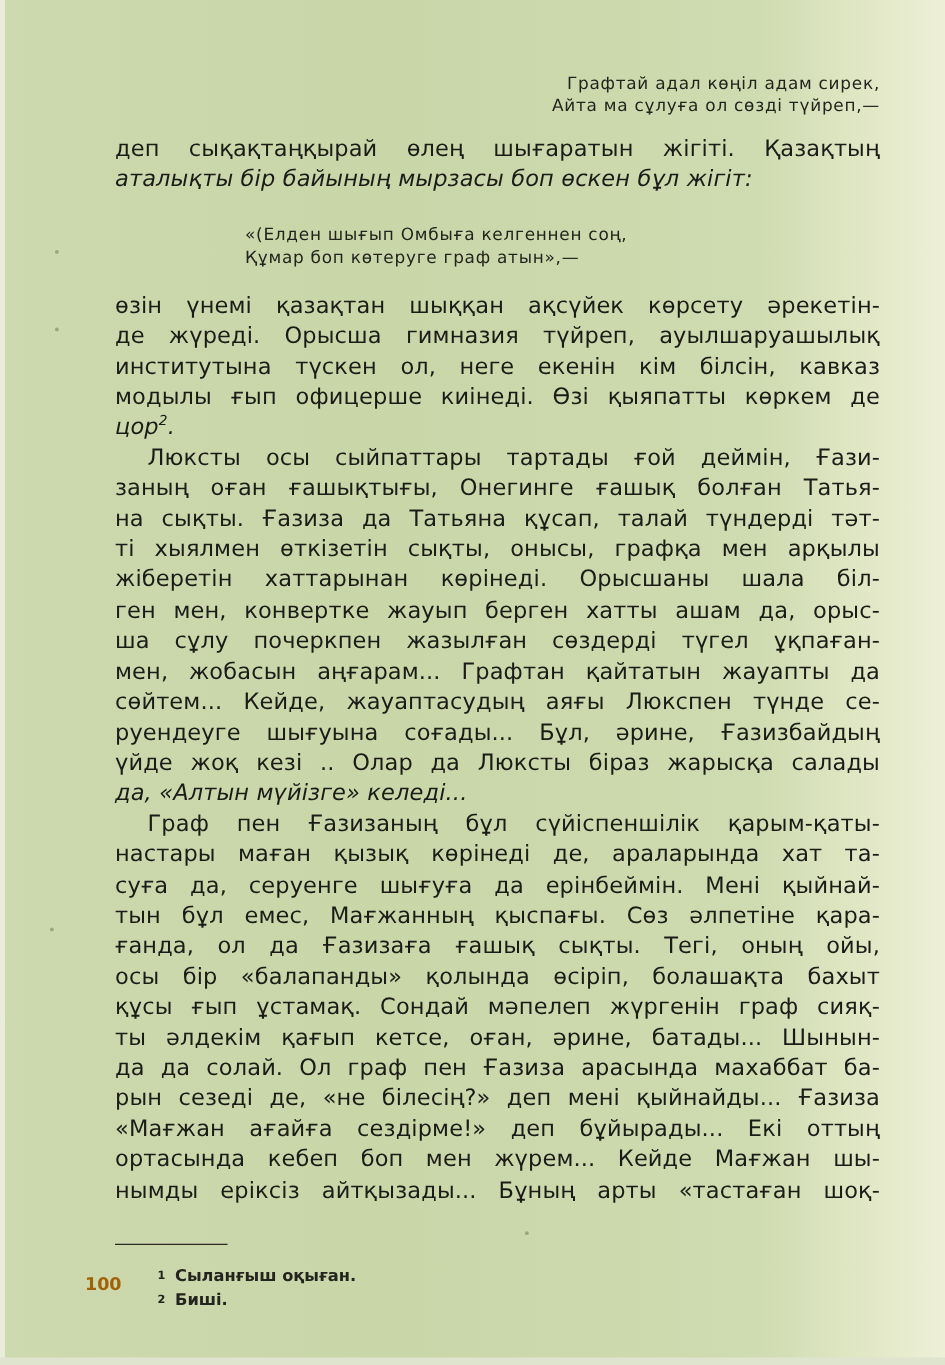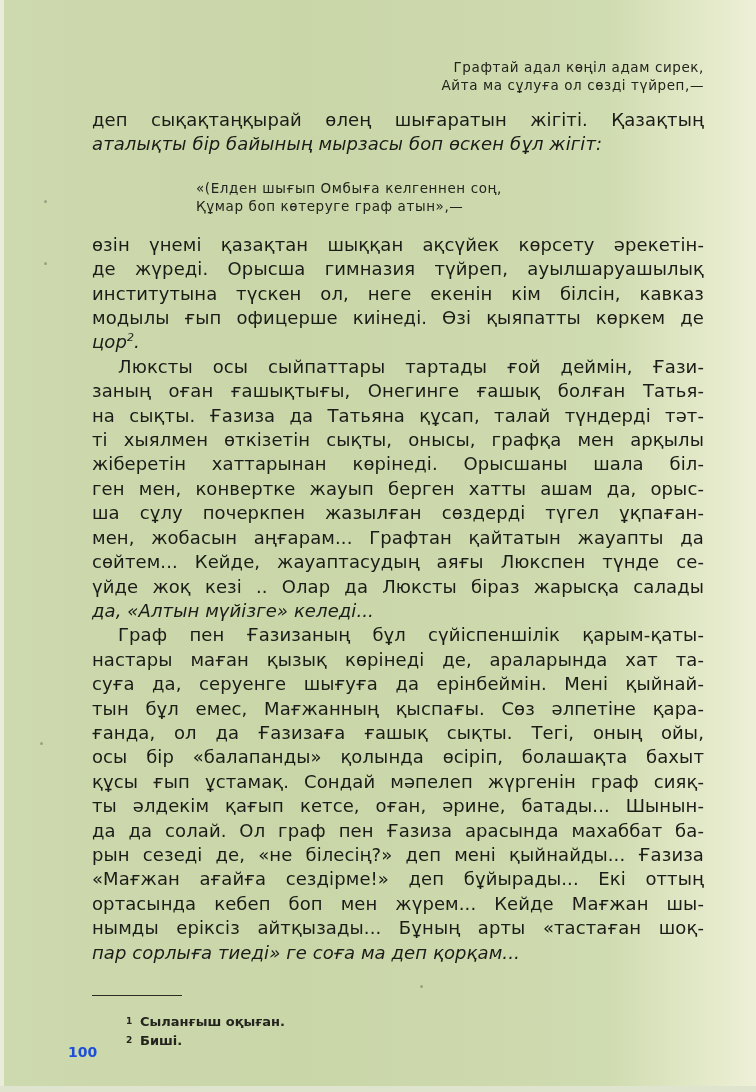--- a/index.html
+++ b/index.html
@@ -89,25 +89,25 @@
     }
     .footnotes .fn-mark {
       display: inline-block;
       width: 14px;
       font-size: 9px;
       vertical-align: 2px;
     }
     .page-number {
       position: absolute;
       left: 68px;
-      top: 1044px;
+      top: 1020px;
       font-family: "DejaVu Sans", "Liberation Sans", sans-serif;
       font-weight: bold;
       font-size: 14px;
-      color: #1d4ed8;
+      color: #a16207;
     }
     .speck {
       position: absolute;
       width: 3px; height: 3px;
       border-radius: 50%;
       background: #7a8266;
       opacity: 0.6;
     }
   </style>
 </head>
@@ -148,39 +148,39 @@
   <p class="para">
     <span class="ln indent">Люксты осы сыйпаттары тартады ғой деймін, Ғази-</span>
     <span class="ln">заның оған ғашықтығы, Онегинге ғашық болған Татья-</span>
     <span class="ln">на сықты. Ғазиза да Татьяна құсап, талай түндерді тәт-</span>
     <span class="ln">ті хыялмен өткізетін сықты, онысы, графқа мен арқылы</span>
     <span class="ln">жіберетін хаттарынан көрінеді. Орысшаны шала біл-</span>
     <span class="ln">ген мен, конвертке жауып берген хатты ашам да, орыс-</span>
     <span class="ln">ша сұлу почеркпен жазылған сөздерді түгел ұқпаған-</span>
     <span class="ln">мен, жобасын аңғарам... Графтан қайтатын жауапты да</span>
     <span class="ln">сөйтем... Кейде, жауаптасудың аяғы Люкспен түнде се-</span>
+    <span class="ln">руендеуге шығуына соғады... Бұл, әрине, Ғазизбайдың</span>
     <span class="ln">үйде жоқ кезі .. Олар да Люксты біраз жарысқа салады</span>
     <span class="ln last">да, «Алтын мүйізге» келеді...</span>
   </p>
 
   <p class="para">
     <span class="ln indent">Граф пен Ғазизаның бұл сүйіспеншілік қарым-қаты-</span>
     <span class="ln">настары маған қызық көрінеді де, араларында хат та-</span>
     <span class="ln">суға да, серуенге шығуға да ерінбеймін. Мені қыйнай-</span>
     <span class="ln">тын бұл емес, Мағжанның қыспағы. Сөз әлпетіне қара-</span>
     <span class="ln">ғанда, ол да Ғазизаға ғашық сықты. Тегі, оның ойы,</span>
     <span class="ln">осы бір «балапанды» қолында өсіріп, болашақта бахыт</span>
     <span class="ln">құсы ғып ұстамақ. Сондай мәпелеп жүргенін граф сияқ-</span>
     <span class="ln">ты әлдекім қағып кетсе, оған, әрине, батады... Шынын-</span>
     <span class="ln">да да солай. Ол граф пен Ғазиза арасында махаббат ба-</span>
     <span class="ln">рын сезеді де, «не білесің?» деп мені қыйнайды... Ғазиза</span>
     <span class="ln">«Мағжан ағайға сездірме!» деп бұйырады... Екі оттың</span>
     <span class="ln">ортасында кебеп боп мен жүрем... Кейде Мағжан шы-</span>
     <span class="ln">нымды еріксіз айтқызады... Бұның арты «тастаған шоқ-</span>
-    <span class="ln last">пар сорлыға тиеді» ге соға ма деп қорқам...</span>
   </p>
 
   <div class="rule"></div>
 
   <div class="footnotes">
     <div>
       <span class="fn-mark">1</span><span>Сыланғыш оқыған.</span>
     </div>
     <div>
       <span class="fn-mark">2</span><span>Биші.</span>

